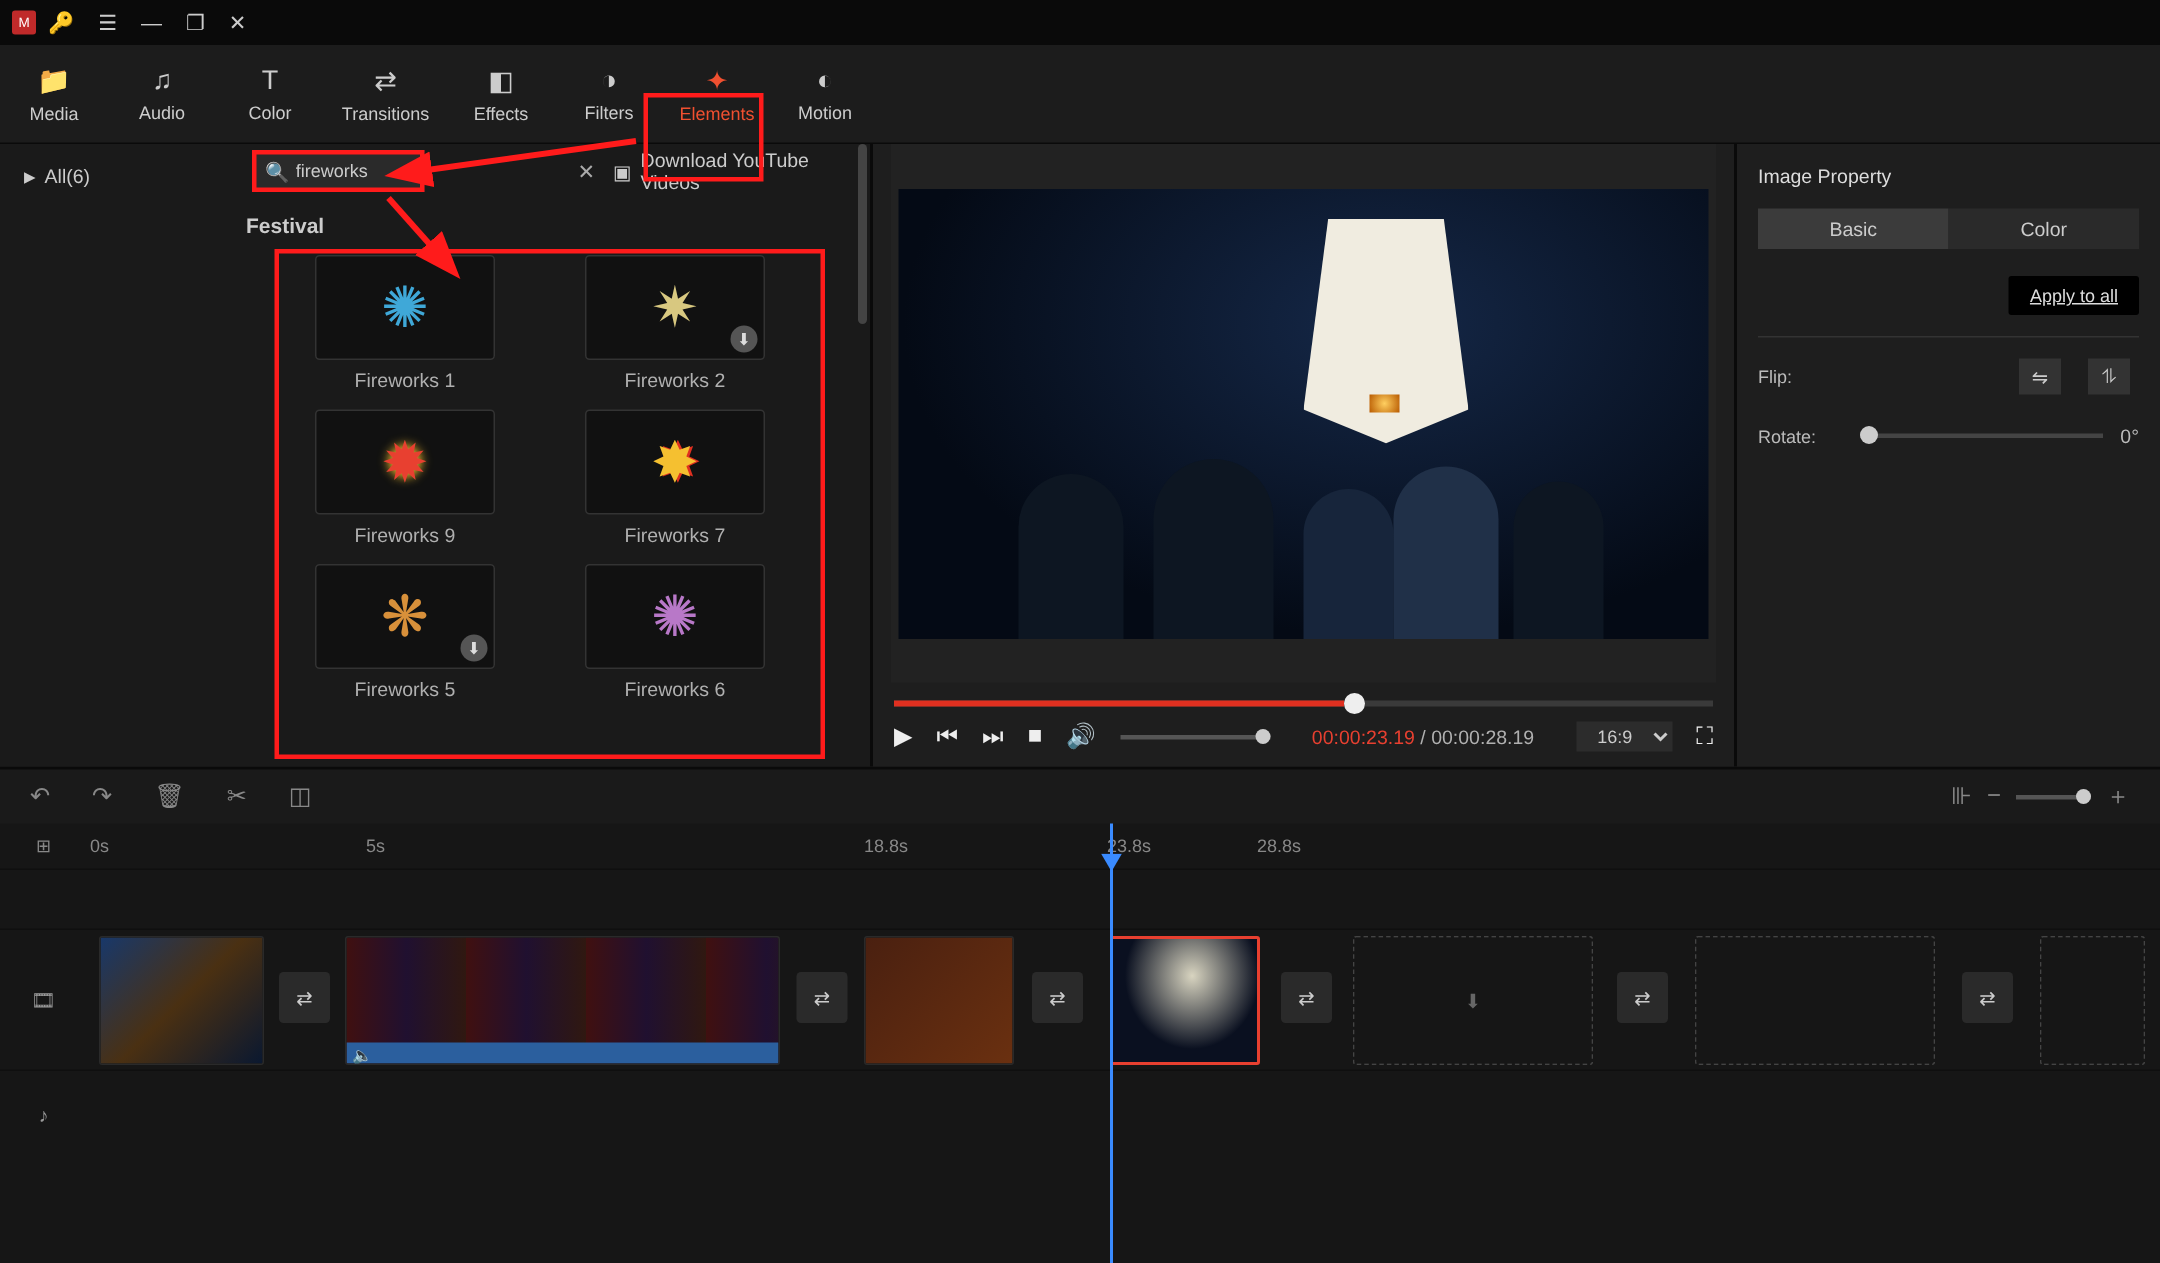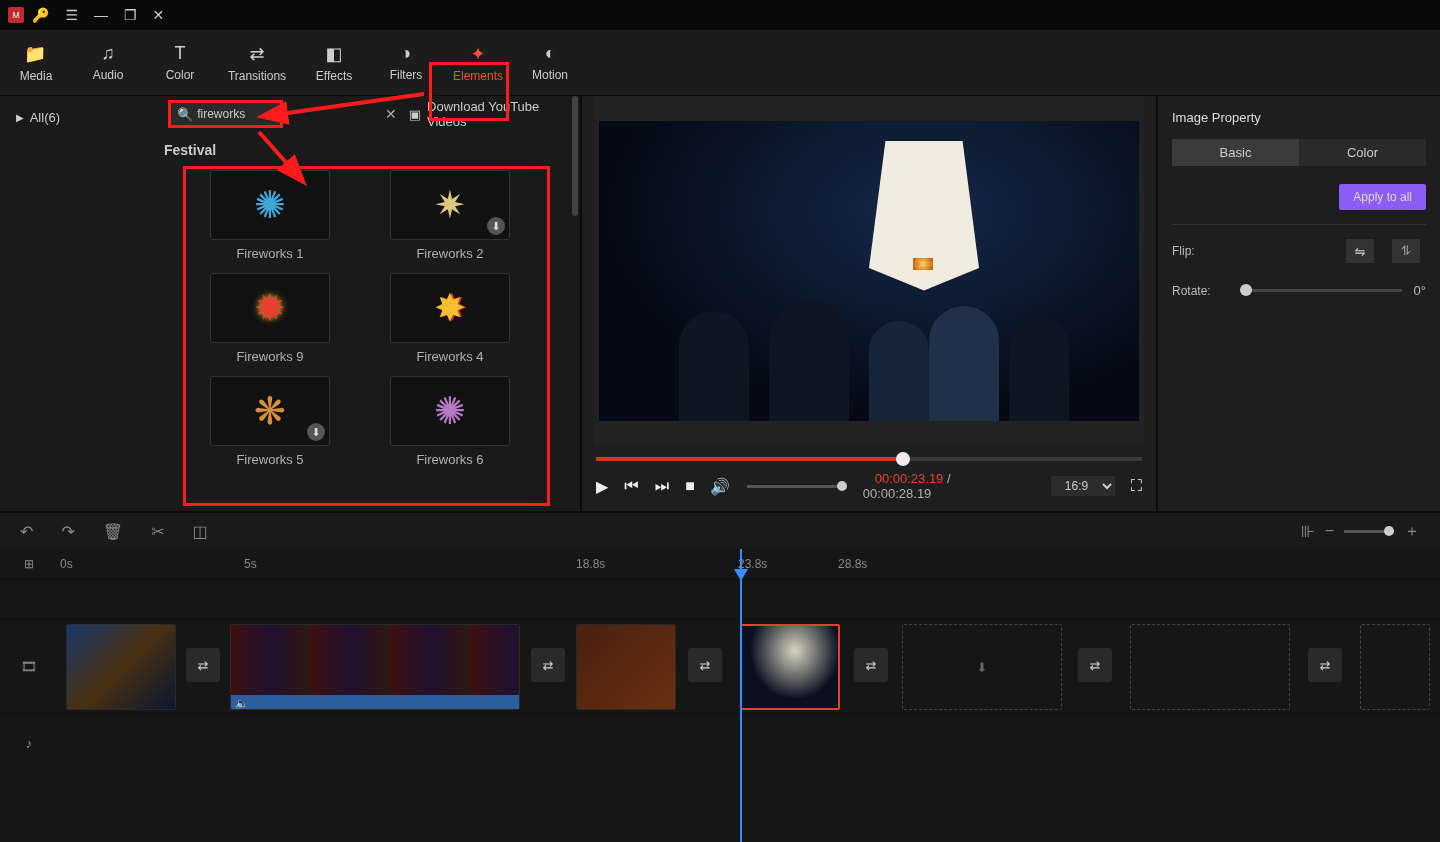--- a/index.html
+++ b/index.html
@@ -52,34 +52,34 @@
 .silh{ position:absolute; bottom:0; background:#0d1622; border-radius:40px 40px 0 0;}
 .playerbar{ padding: 4px 14px 10px 14px;}
 .progress{ height:4px; background:#3a3a3a; position:relative; margin-bottom:10px;}
 .progress .fill{ position:absolute; left:0; top:0; height:100%; width:55%; background:#e03020;}
 .progress .knob{ position:absolute; left:55%; top:-5px; width:14px; height:14px; background:#eee; border-radius:50%;}
 .controls{ display:flex; align-items:center; gap:16px;}
 .controls .cbtn{ color:#eee; cursor:pointer; font-size:16px;}
 .vol-line{ width:100px; height:3px; background:#555; position:relative;}
 .vol-line .vk{ position:absolute; right:0; top:-4px; width:10px; height:10px; background:#ccc; border-radius:50%;}
 .timecode{ margin-left:auto; font-size:13px;}
-.timecode .cur{ color:#e84030;margin-left:12px;}
+.timecode .cur{ color:#e84030;}
 .aspect-sel{ background:#2c2c2c; color:#ccc; padding:2px 10px; border:none; font-size:12px; margin-left:12px;}
 
 .prop-panel{ width:284px; background:#1e1e1e; border-left:2px solid #0a0a0a; padding:14px;}
 .prop-title{ color:#ddd; font-size:13px; margin-bottom:14px;}
 .tabrow{ display:flex; margin-bottom:18px;}
 .tabrow .tab{ flex:1; text-align:center; padding:6px 0; background:#2a2a2a; color:#ccc; cursor:pointer;}
 .tabrow .tab.active{ background:#3b3b3b;}
 .prop-item{ display:flex; align-items:center; gap:12px; margin-bottom:20px; color:#bbb;}
 .prop-item .label{ width:56px; font-size:12px;}
 .prop-item .slider{ flex:1; height:3px; background:#444; position:relative;}
 .prop-item .slider .sk{ position:absolute; left:10%; top:-5px; width:12px; height:12px; background:#ccc; border-radius:50%;}
 .dur-val{ background:#2a2a2a; padding:3px 10px; color:#ddd; font-size:12px;}
-.apply-btn{ background:#8b5cf6; color:#ddd; padding:6px 14px; cursor:pointer; float:right; font-size:12px; border-radius:2px;}
+.apply-btn{ background:#000000; color:#ddd; padding:6px 14px; cursor:pointer; float:right; font-size:12px; border-radius:2px;text-decoration:underline;}
 .flip-btn{ width:28px; height:24px; background:#333; color:#ccc; display:flex; align-items:center; justify-content:center; cursor:pointer; margin-right:6px;}
 .reset-btn{ background:#2a2a2a; color:#888; padding:6px 22px; float:right; margin-top:90px; font-size:12px;}
 hr.div{ border:none; border-top:1px solid #333; margin: 14px 0;}
 
 .timeline-tools{ height:38px; background:#1a1a1a; border-top:2px solid #0a0a0a; display:flex; align-items:center; padding: 0 20px; gap:28px;}
 .timeline-tools .tt{ color:#888; cursor:pointer; font-size:16px;}
 .timeline-tools .right{ margin-left:auto; display:flex; align-items:center; gap:10px; color:#aaa;}
 .zoom-line{ width:50px; height:3px; background:#555; position:relative;}
 .zoom-line .zk{ position:absolute; right:0; top:-4px; width:10px; height:10px; background:#ccc; border-radius:50%;}
 
@@ -189,21 +189,21 @@
         <div class="thumb-cell">
           <div class="thumb">
               <span class="fw" style="color:#e84030;text-shadow:0 0 6px #f5c030;">✹</span>
             </div>
           <span>Fireworks 9</span>
         </div>
         <div class="thumb-cell">
           <div class="thumb">
               <span class="fw" style="color:#f5c030;text-shadow:2px 0 #e03020;">✸</span>
             </div>
-          <span>Fireworks 4</span>
+          <span>Fireworks 7</span>
         </div>
         <div class="thumb-cell">
           <div class="thumb">
               <span class="fw" style="color:#d8903a;">❋</span>
               <span class="dl-badge">⬇</span>
             </div>
           <span>Fireworks 5</span>
         </div>
         <div class="thumb-cell">
           <div class="thumb">

